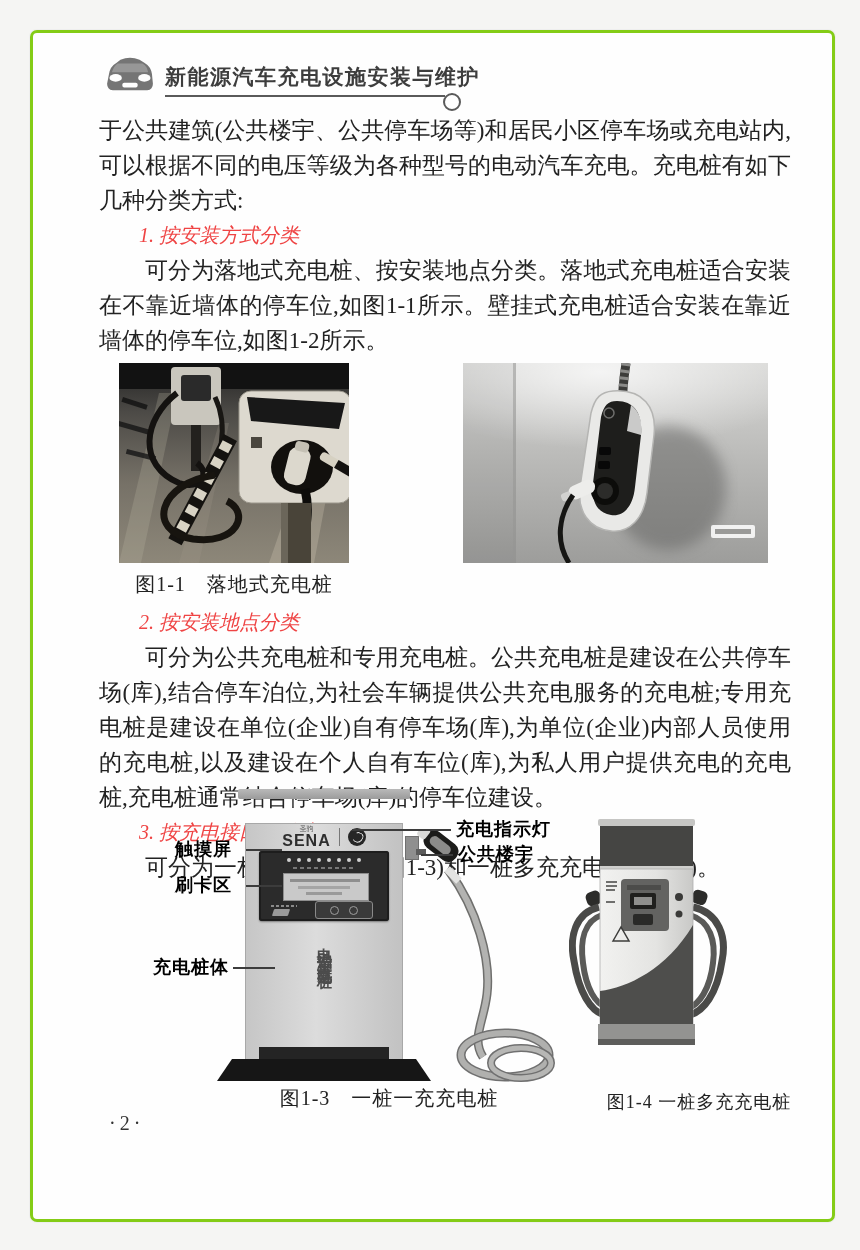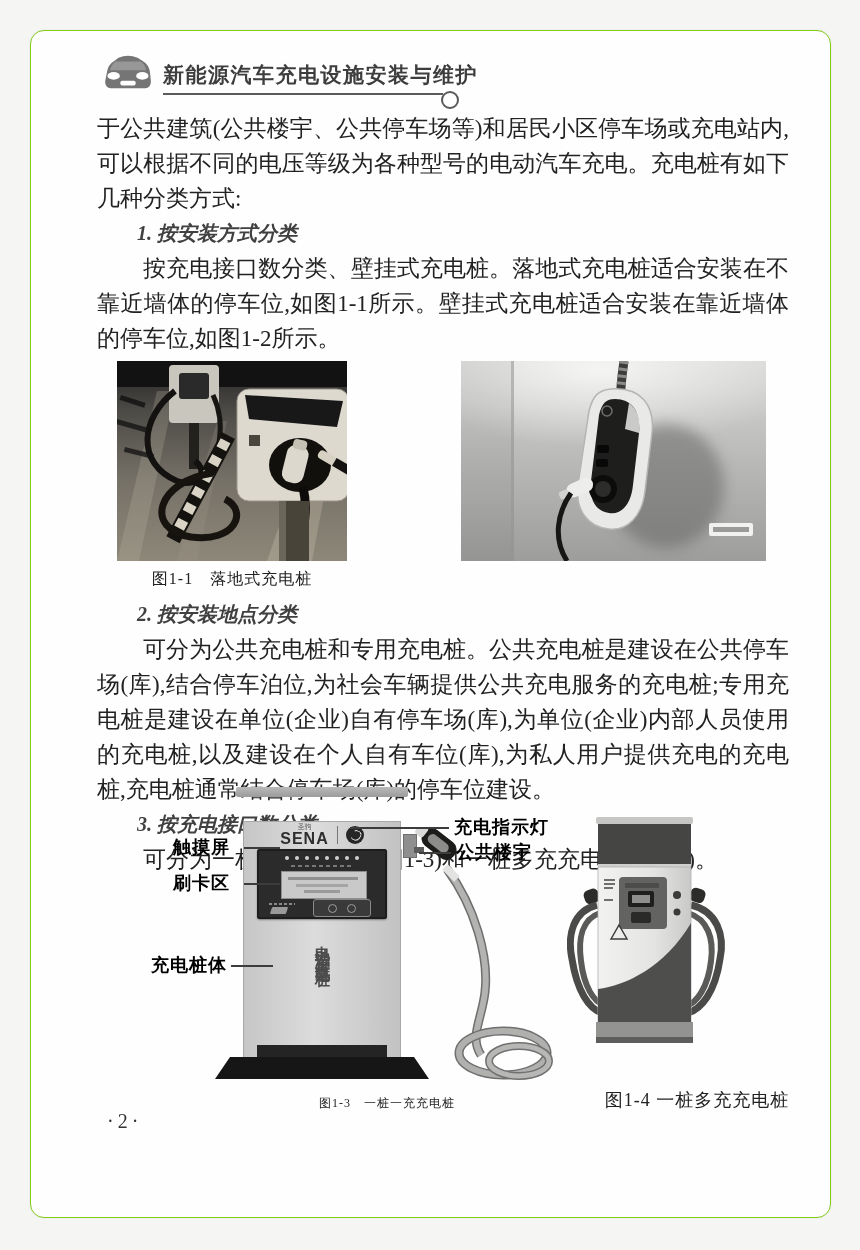--- a/index.html
+++ b/index.html
@@ -1,40 +1,40 @@
 <!DOCTYPE html>
 <html lang="zh"><head>
 <meta charset="utf-8">
 <style>
   html,body{margin:0;padding:0;background:#f5f5f3;width:860px;height:1250px;overflow:hidden;
     font-family:"Liberation Serif","DejaVu Serif",serif;color:#1f1f1f;}
   .sheet{position:absolute;left:30px;top:30px;width:799px;height:1186px;background:#fefefe;
-    border:1px solid #84cc16;border-radius:14px;box-shadow:0 0 0 1px #eee;}
+    border:3px solid #84cc16;border-radius:7px;box-shadow:0 0 0 1px #eee;}
   
   .hdr{position:absolute;left:66px;top:20px;height:58px;width:690px;}
   .car-ic{position:absolute;left:2px;top:2px;width:58px;height:42px;}
   .hdr-title{position:absolute;left:66px;top:10px;font-family:"Liberation Sans","DejaVu Sans",sans-serif;
     font-weight:bold;font-size:21px;letter-spacing:1.5px;color:#3d3d3d;white-space:nowrap;}
   .hdr-rule{position:absolute;left:66px;top:42px;width:280px;height:2px;background:#5a5a5a;}
   .hdr-circle{position:absolute;left:344px;top:40px;width:14px;height:14px;border:2px solid #5a5a5a;
     border-radius:50%;background:#fefefe;}
   
   .content{position:absolute;left:66px;top:80px;width:692px;}
   p.body{margin:0;font-size:23px;line-height:35px;text-align:justify;text-justify:inter-ideograph;color:#222;}
   p.body.indent{text-indent:2em;}
-  p.kai{margin:0;padding-left:2em;font-size:20px;line-height:35px;font-style:italic;color:#404040;font-weight:bold;}
+  p.kai{margin:0;padding-left:2em;font-size:20px;line-height:35px;font-style:italic;color:#ef4444;}
   
   .figrow{display:flex;margin:5px 0 0 20px;}
   figure{margin:0;}
   .ph{display:block;border:0;background:#888;}
-  figcaption{margin-top:8px;text-align:center;font-size:16px;color:#222;letter-spacing:1px;}
+  figcaption{margin-top:8px;text-align:center;font-size:20px;color:#222;letter-spacing:1px;}
   .fig2{margin-left:114px;}
   
   .diag{position:absolute;left:66px;top:756px;width:692px;height:336px;}
-  .cap3{position:absolute;left:140px;top:308px;width:300px;text-align:center;font-size:12px;color:#222;letter-spacing:1px;}
+  .cap3{position:absolute;left:140px;top:296px;width:300px;text-align:center;font-size:20px;color:#222;letter-spacing:1px;}
   .cap4{position:absolute;left:455px;top:301px;width:290px;text-align:center;font-size:18px;color:#222;letter-spacing:1px;}
   
   .p3cap{position:absolute;left:139px;top:0;width:172px;height:10px;background:linear-gradient(#b9b9b9,#9b9b9b);border-radius:2px;}
   .p3cab{position:absolute;left:146px;top:10px;width:158px;height:248px;
     background:linear-gradient(90deg,#c6c6c6,#dcdcdc 45%,#c2c2c2);border:1px solid #a8a8a8;box-sizing:border-box;margin-top:24px;}
   .p3brand{display:flex;align-items:center;justify-content:center;gap:8px;height:22px;margin-top:2px;}
   .p3brandcol{display:flex;flex-direction:column;align-items:center;line-height:1;}
   .p3brand .cn{font-size:7px;color:#555;}
   .p3brand .en{font-family:"Liberation Sans",sans-serif;font-weight:bold;font-size:16px;color:#2e2e2e;letter-spacing:1px;}
   .p3div{width:1px;height:18px;background:#777;}
@@ -85,21 +85,21 @@
       <rect x="22" y="29" width="16" height="5" rx="2" fill="#fefefe"></rect>
     </svg>
     <div class="hdr-title">新能源汽车充电设施安装与维护</div>
     <div class="hdr-rule"></div>
     <div class="hdr-circle"></div>
   </div>
 
   <div class="content">
     <p class="body">于公共建筑(公共楼宇、公共停车场等)和居民小区停车场或充电站内,可以根据不同的电压等级为各种型号的电动汽车充电。充电桩有如下几种分类方式:</p>
     <p class="kai">1. 按安装方式分类</p>
-    <p class="body indent">按充电接口数分类、壁挂式充电桩。落地式充电桩适合安装在不靠近墙体的停车位,如图1-1所示。壁挂式充电桩适合安装在靠近墙体的停车位,如图1-2所示。</p>
+    <p class="body indent">可分为落地式充电桩、按安装地点分类。落地式充电桩适合安装在不靠近墙体的停车位,如图1-1所示。壁挂式充电桩适合安装在靠近墙体的停车位,如图1-2所示。</p>
 
     <div class="figrow">
       <figure>
         <svg class="ph" width="230" height="200" viewBox="0 0 230 200">
           <defs>
             <linearGradient id="g11" x1="0" y1="0" x2="0" y2="1">
               <stop offset="0" stop-color="#222"></stop>
                 <stop offset="0.25" stop-color="#4d4b47"></stop>
               <stop offset="0.6" stop-color="#767167"></stop>
                 <stop offset="1" stop-color="#8d8779"></stop>

